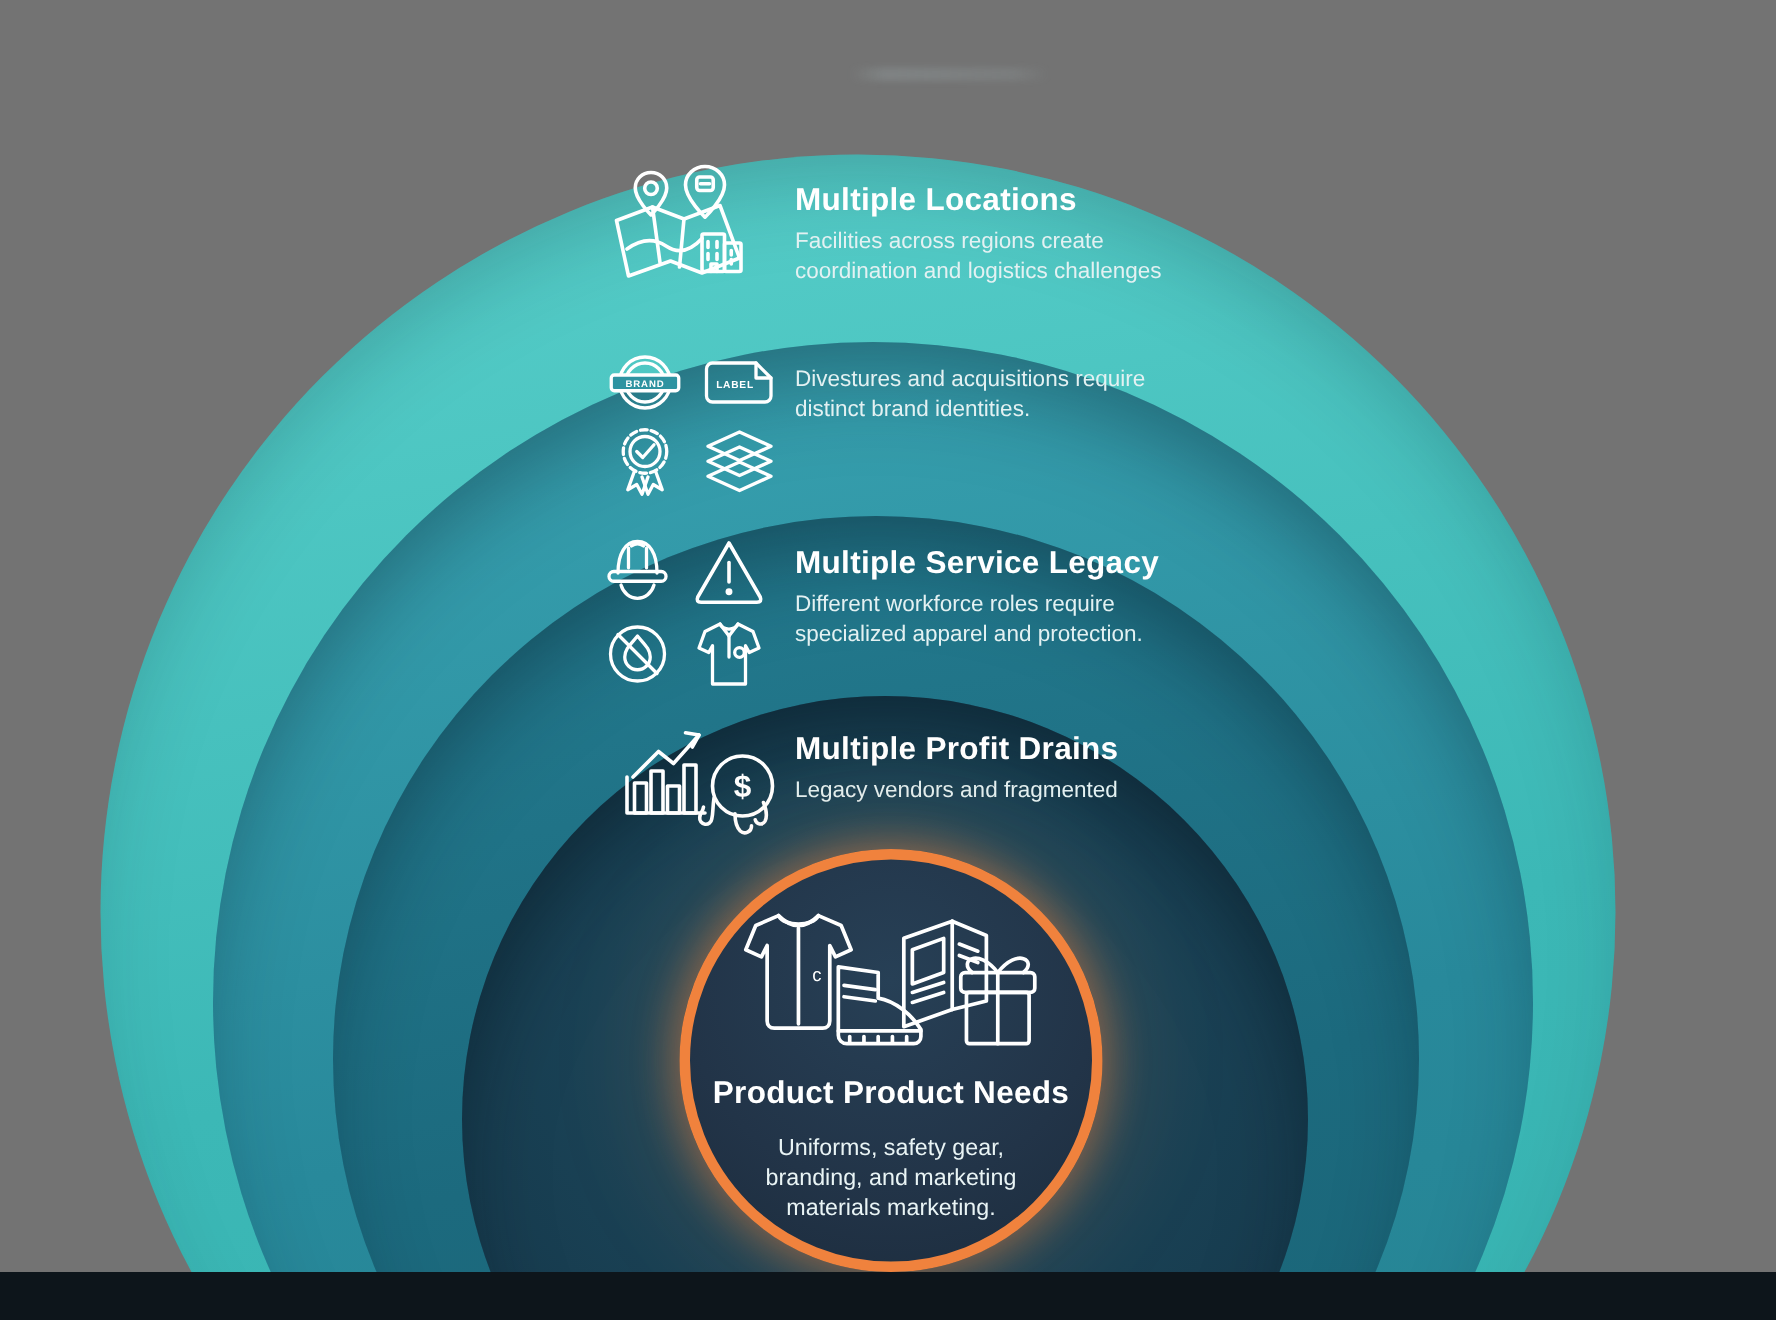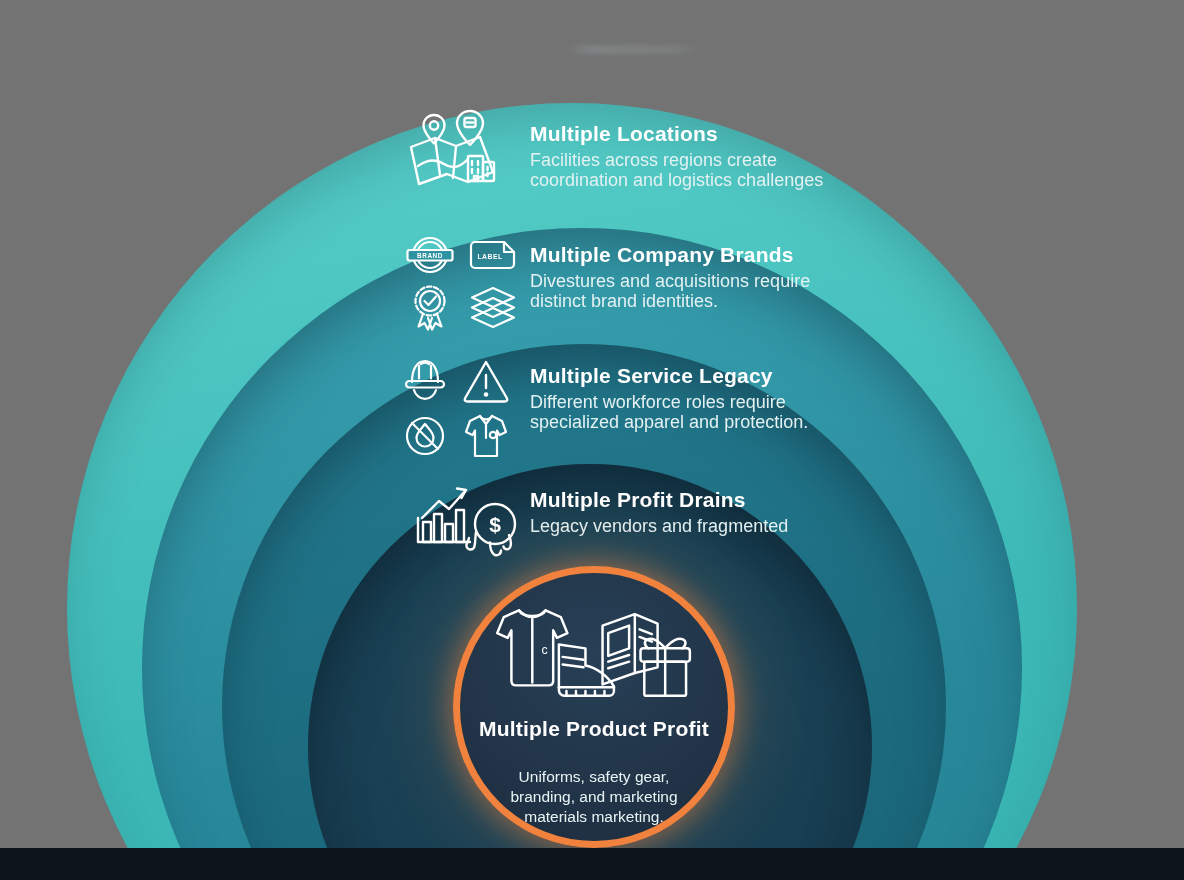--- a/index.html
+++ b/index.html
@@ -24,24 +24,24 @@
     box-shadow:inset 0 36px 62px -14px rgba(4,18,28,.55);}
   .center-circle{
     position:absolute;left:453px;top:566px;width:282px;height:282px;box-sizing:border-box;
     border-radius:50%;border:7px solid #f0823d;
     background:radial-gradient(circle at 50% 30%,#274056 0%,#223448 60%,#1c2c3d 100%);
     box-shadow:0 0 26px 5px rgba(240,130,61,.45),0 0 70px 20px rgba(240,130,61,.14);
     text-align:center;color:#fff;
   }
   .center-circle .icons{margin-top:26px;}
   .center-title{font-size:21px;font-weight:700;margin:6px 0 0;letter-spacing:.2px;color:#fff;}
-  .center-desc{margin-top:26px;font-size:15.5px;line-height:20px;color:#e9f4f5;}
+  .center-desc{margin-top:15px;font-size:15.5px;line-height:20px;color:#e9f4f5;}
   .tier{position:absolute;color:#fff;width:300px;}
   .tier-title{font-size:21px;font-weight:700;margin:0 0 5px;letter-spacing:.2px;}
-  .tier-line{font-size:18px;line-height:19.5px;color:#e3f1f2;}
+  .tier-line{font-size:15px;line-height:19.5px;color:#e3f1f2;}
   .t1{left:530px;top:122px;}
   .t2{left:530px;top:243px;}
   .t3{left:530px;top:364px;}
   .t4{left:530px;top:488px;}
   .iconbox{position:absolute;}
   .grid2{display:grid;grid-template-columns:1fr 1fr;gap:4px 8px;justify-items:center;align-items:center;}
   #icon-map{left:404px;top:108px;}
   #icons-brands{left:402px;top:234px;width:118px;}
   #icons-service{left:398px;top:355px;width:114px;}
   #icon-profit{left:410px;top:476px;}
@@ -117,21 +117,20 @@
     <svg width="54" height="50" viewBox="0 0 54 50">
       <g stroke="#ffffff" stroke-width="2.2" fill="none" stroke-linecap="round" stroke-linejoin="round">
         <path d="M27 4 L48 13.5 27 23 6 13.5 Z"></path>
         <path d="M27 14 L48 23.5 27 33 6 23.5 Z"></path>
         <path d="M27 24 L48 33.5 27 43 6 33.5 Z"></path>
       </g>
     </svg>
   </div>
 
   <section class="tier t2">
-    <h2 class="tier-title">Multiple Company Brands</h2>
     <div class="tier-line">Divestures and acquisitions require</div>
     <div class="tier-line">distinct brand identities.</div>
   </section>
 
   <div id="icons-service" class="iconbox grid2">
     <svg width="48" height="52" viewBox="0 0 48 52">
       <g stroke="#ffffff" stroke-width="2.2" fill="none" stroke-linecap="round" stroke-linejoin="round">
         <path d="M11 27 C11 14 16 6 24 6 C32 6 37 14 37 27"></path>
         <path d="M20 9 q4 -3 8 0"></path>
         <path d="M18 10.5 v13 M30 10.5 v13"></path>
@@ -215,21 +214,21 @@
         <g>
           <rect x="164" y="66" width="44" height="36" rx="2"></rect>
           <rect x="160" y="52" width="52" height="14" rx="3"></rect>
           <path d="M186 52 V102"></path>
           <path d="M186 52 C172 34 158 44 168 52"></path>
           <path d="M186 52 C200 34 214 44 204 52"></path>
         </g>
       </g>
       <text x="59" y="58" text-anchor="middle" font-size="13" fill="#ffffff">c</text>
     </svg>
-    <h2 class="center-title">Multiple Product Profit</h2>
+    <h2 class="center-title">Product Product Needs</h2>
     <div class="center-desc">
       <div>Uniforms, safety gear,</div>
       <div>branding, and marketing</div>
       <div>materials marketing.</div>
     </div>
   </div>
 
 </div>
 
 </body></html>

